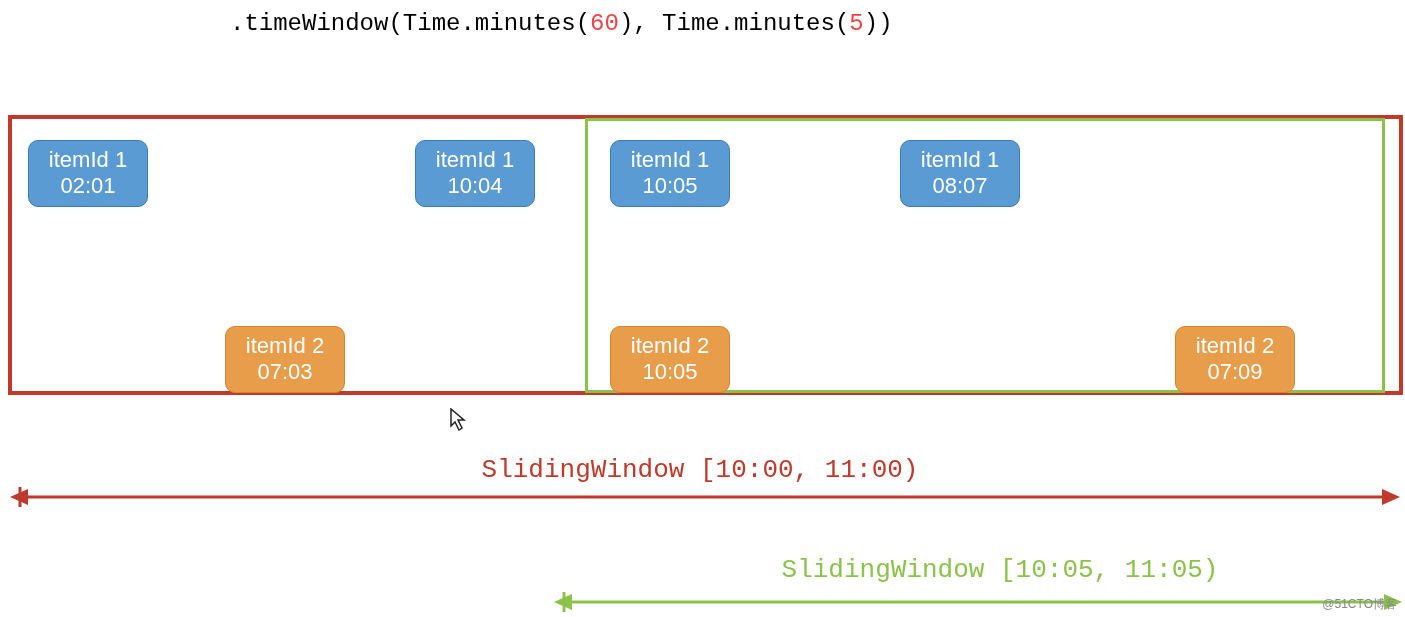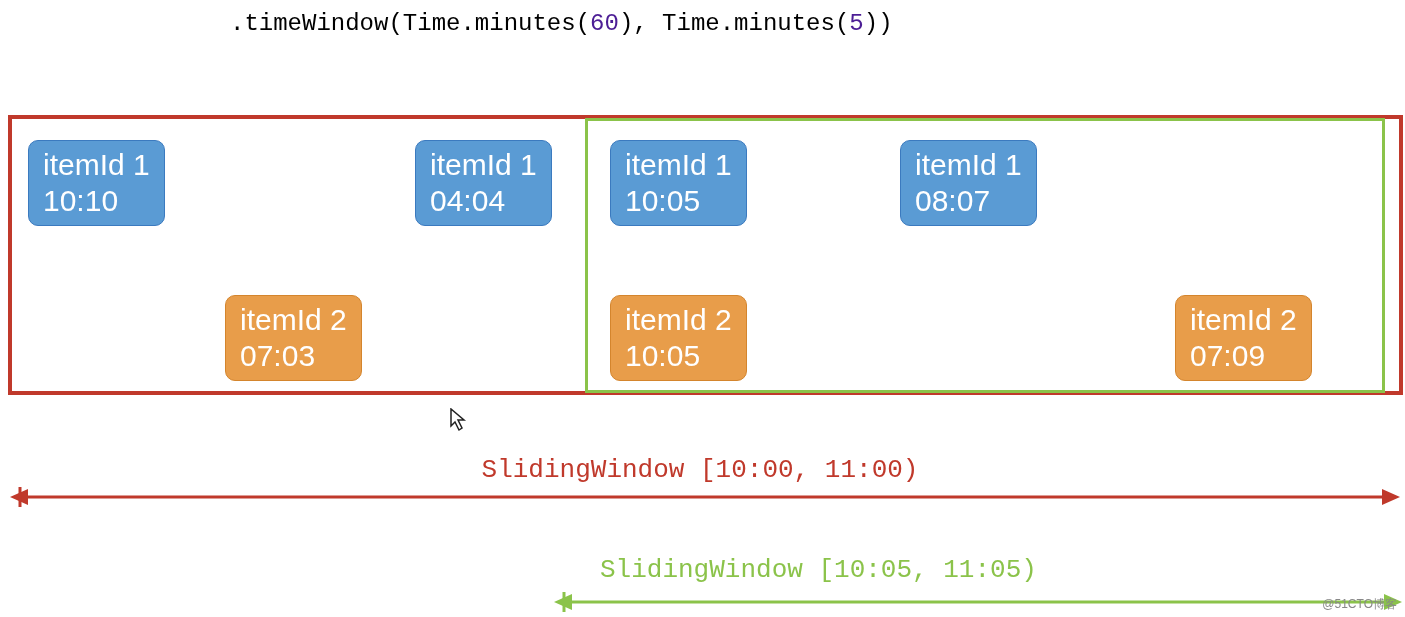--- a/index.html
+++ b/index.html
@@ -14,49 +14,49 @@
   }
   .code-line {
     position: absolute;
     top: 10px;
     left: 230px;
     font-family: Consolas, "Courier New", monospace;
     font-size: 24px;
     color: #000;
   }
   .code-line .it { }
-  .code-line .num { color: #4c1d95; font-style: normal; }
+  .code-line .num { color: #ef4444; font-style: normal; }
   .window-red {
     position: absolute;
     top: 115px;
     left: 8px;
     width: 1395px;
     height: 280px;
     border: 4px solid #c0392b;
   }
   .window-green {
     position: absolute;
     top: 118px;
     left: 585px;
     width: 800px;
     height: 275px;
     border: 3px solid #8bc34a;
   }
   .event {
     position: absolute;
     border-radius: 10px;
-    text-align: left;
+    text-align: center;
     color: #fff;
-    font-size: 30px;
+    font-size: 22px;
     line-height: 1.2;
     padding: 6px 14px;
     min-width: 120px;
   }
   .event.blue { background: #5a9bd4; border: 1px solid #3b7abf; }
-  .event.orange { background: #e89d4a; border: 1px solid #d4852d; }
+  .event.orange { background: #e89d4a; border: 1px solid #d4852d; margin-top: 31px; }
   .event .id { display: block; }
   .event .time { display: block; }
   .red-arrow {
     position: absolute;
     top: 485px;
     left: 10px;
     width: 1390px;
     height: 25px;
   }
   .red-label {
@@ -74,20 +74,21 @@
     top: 590px;
     left: 554px;
     width: 848px;
     height: 25px;
   }
   .green-label {
     position: absolute;
     top: 555px;
     left: 600px;
     width: 800px;
+    text-align: center;
     font-family: Consolas, "Courier New", monospace;
     font-size: 26px;
     color: #8bc34a;
   }
   .cursor {
     position: absolute;
     top: 408px;
     left: 450px;
     font-size: 22px;
     color: #222;
@@ -105,25 +106,25 @@
 
 <div class="code-line">
   <span>.timeWindow(Time.</span><span class="it">minutes</span><span>(</span><span class="num">60</span><span>), Time.</span><span class="it">minutes</span><span>(</span><span class="num">5</span><span>))</span>
 </div>
 
 <div class="window-red"></div>
 <div class="window-green"></div>
 
 <div class="event blue" style="top:140px;left:28px">
     <span class="id">itemId 1</span>
-    <span class="time">10:10</span>
+    <span class="time">02:01</span>
   </div>
 <div class="event blue" style="top:140px;left:415px">
     <span class="id">itemId 1</span>
-    <span class="time">04:04</span>
+    <span class="time">10:04</span>
   </div>
 <div class="event blue" style="top:140px;left:610px">
     <span class="id">itemId 1</span>
     <span class="time">10:05</span>
   </div>
 <div class="event blue" style="top:140px;left:900px">
     <span class="id">itemId 1</span>
     <span class="time">08:07</span>
   </div>
 <div class="event orange" style="top:295px;left:225px">

